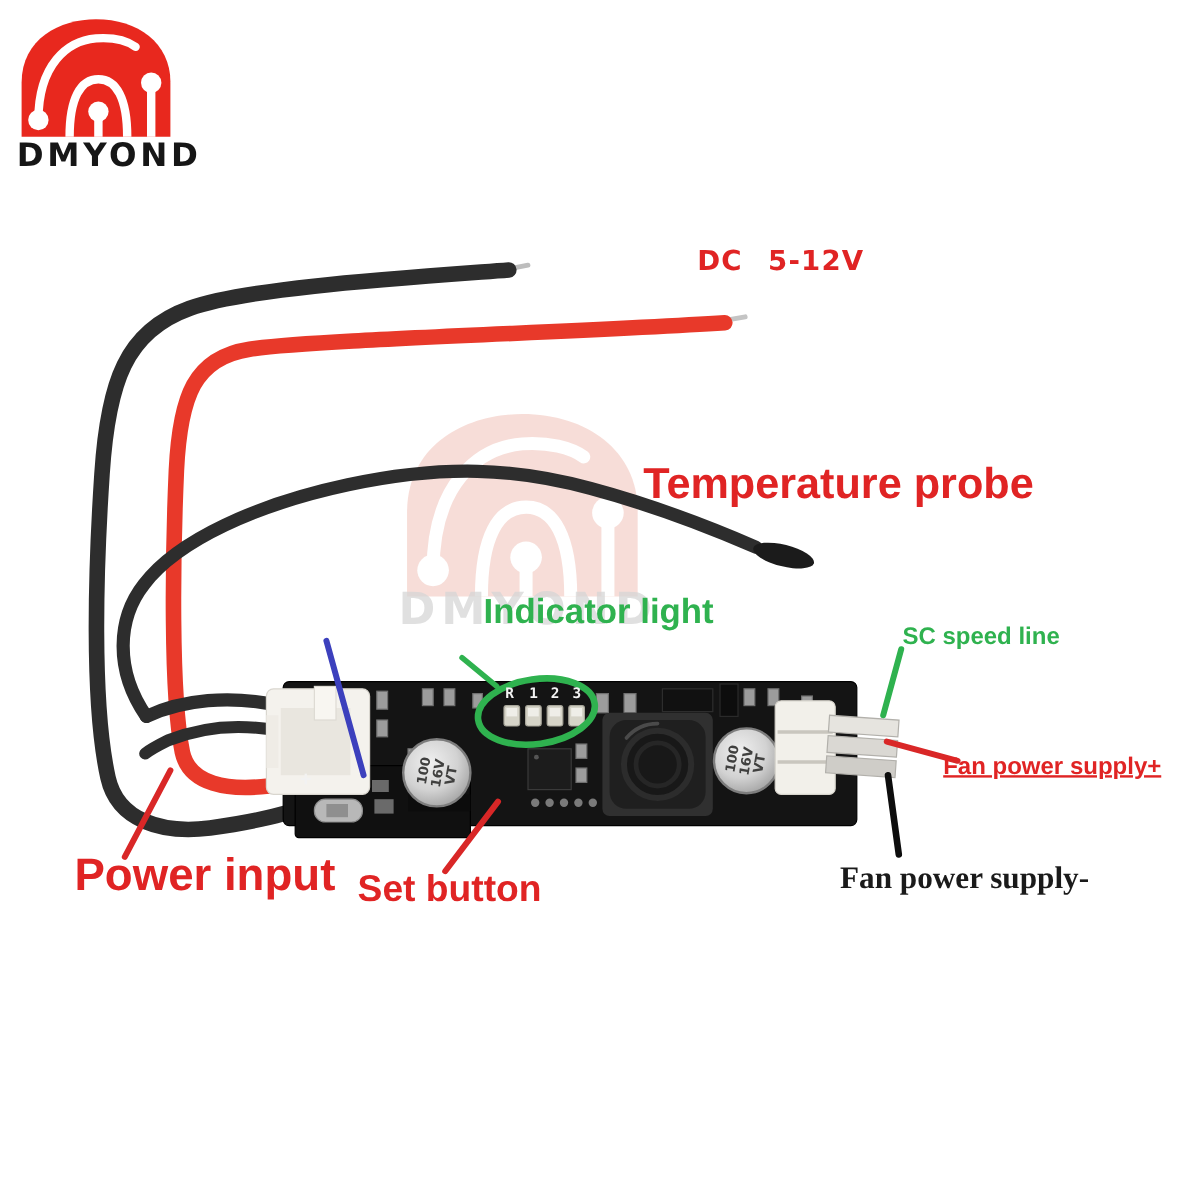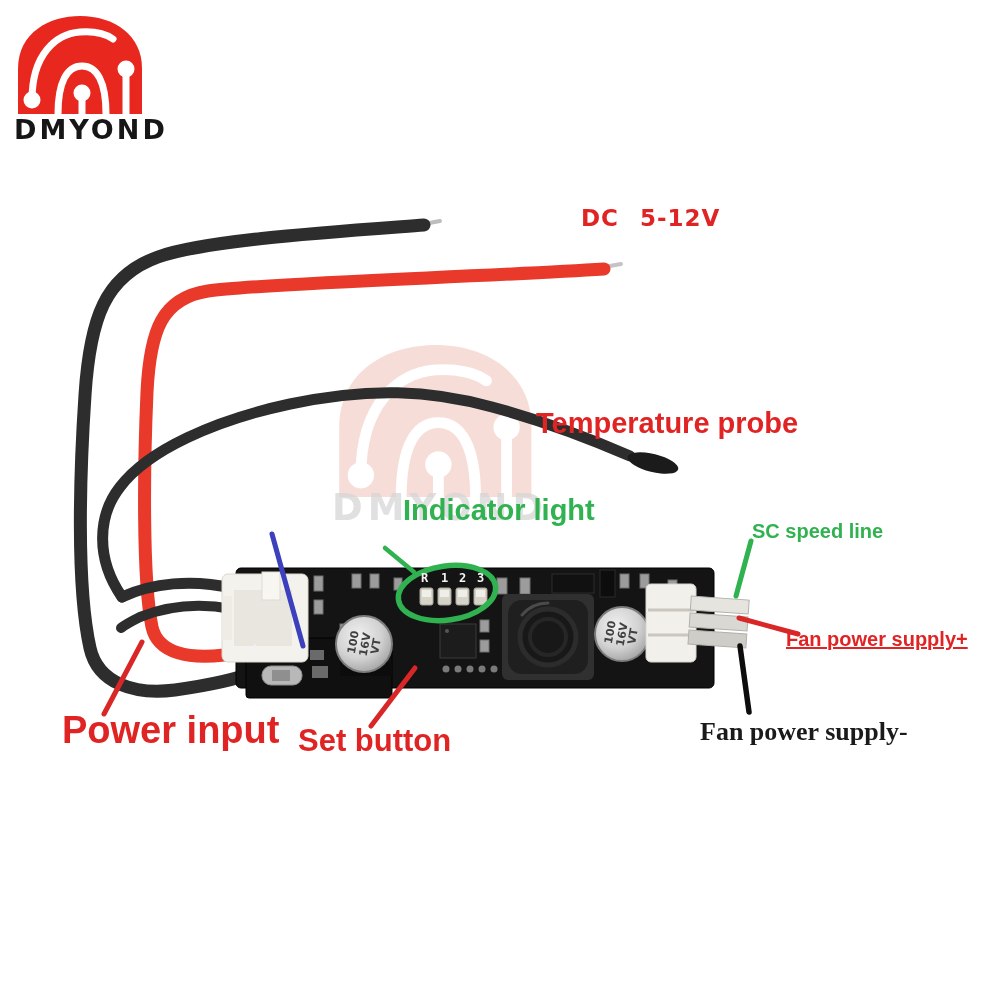--- a/index.html
+++ b/index.html
@@ -9,21 +9,21 @@
   }
   .abs{position:absolute;}
   svg{position:absolute;left:0;top:0;}
   
   .lbl{position:absolute;font-weight:700;white-space:nowrap;line-height:1.05;}
   .lbl-red{color:var(--label-red);}
   .lbl-blue{color:var(--label-blue);}
   .lbl-green{color:var(--label-green);}
   .lbl-black{color:var(--label-black);font-weight:600;font-family:Liberation Serif, serif;}
   #dc-voltage{left:581px;top:206px;font-size:23px;word-spacing:12px;letter-spacing:1px;font-family:"DejaVu Sans",sans-serif;}
-  #temperature-probe{left:536px;top:408px;font-size:29px;}
+  #temperature-probe{left:536px;top:384px;font-size:36px;}
   #fuse-point{left:186px;top:493px;font-size:29px;}
   #indicator-light{left:374px;top:495px;font-size:29px;margin-left:29px;}
   #sc-speed-line{left:752px;top:521px;font-size:20px;}
   #fan-plus{left:786px;top:629px;font-size:20px;text-decoration:underline;}
   #fan-minus{left:700px;top:718px;font-size:26px;}
   #power-input{left:62px;top:711px;font-size:38px;}
   #set-button{left:298px;top:725px;font-size:31px;}
   
   #brand-text{left:14px;top:116px;font-size:27px;font-weight:800;letter-spacing:3px;color:#161616;font-family:"DejaVu Sans",sans-serif;}
   

